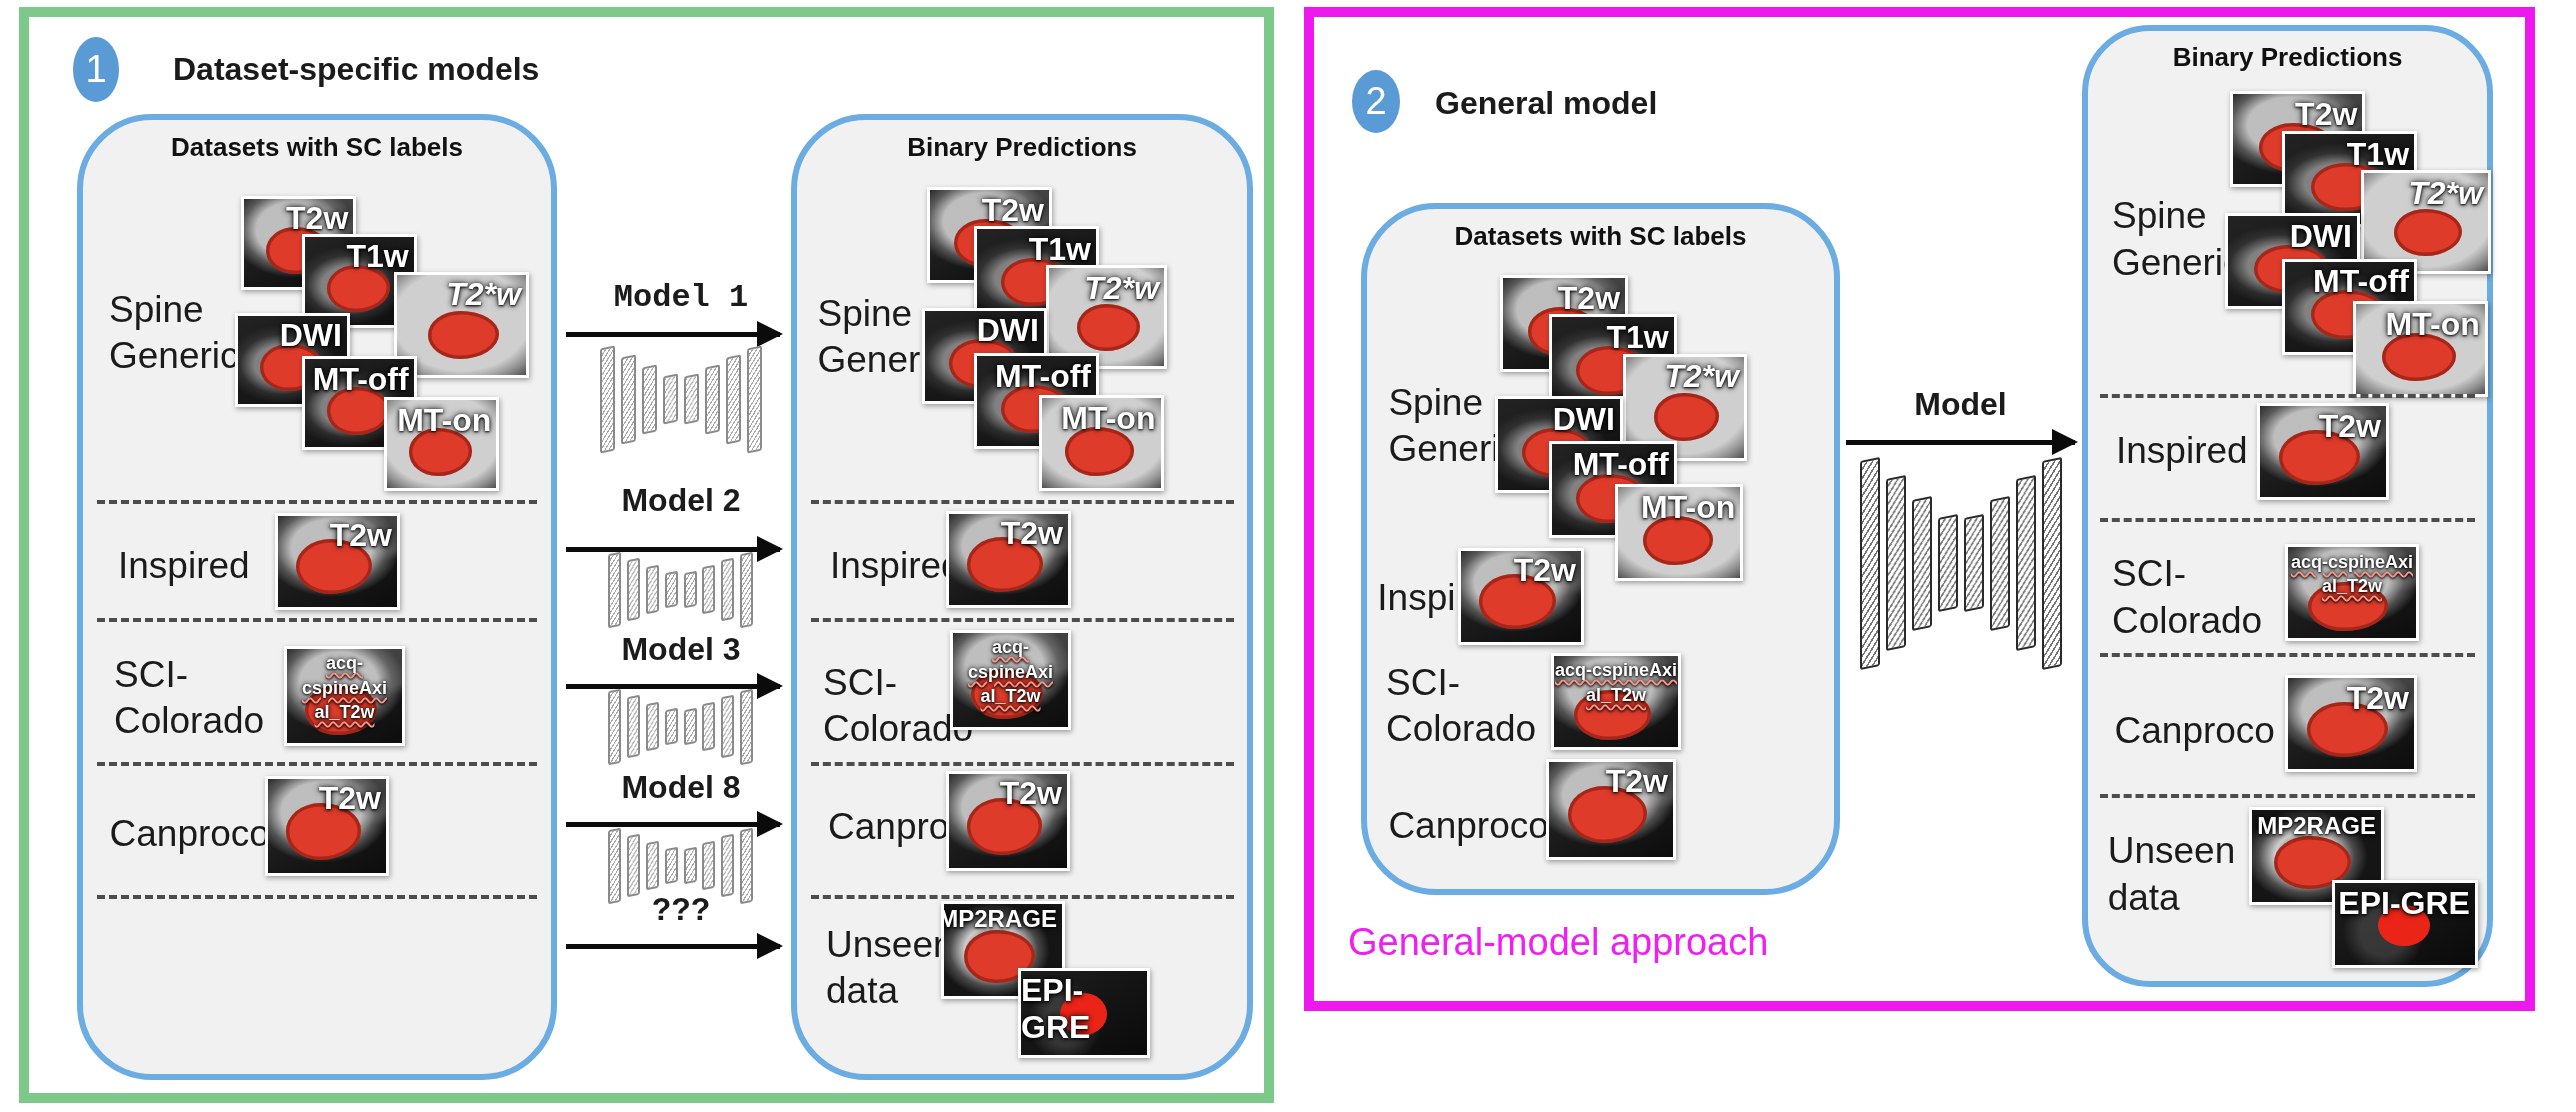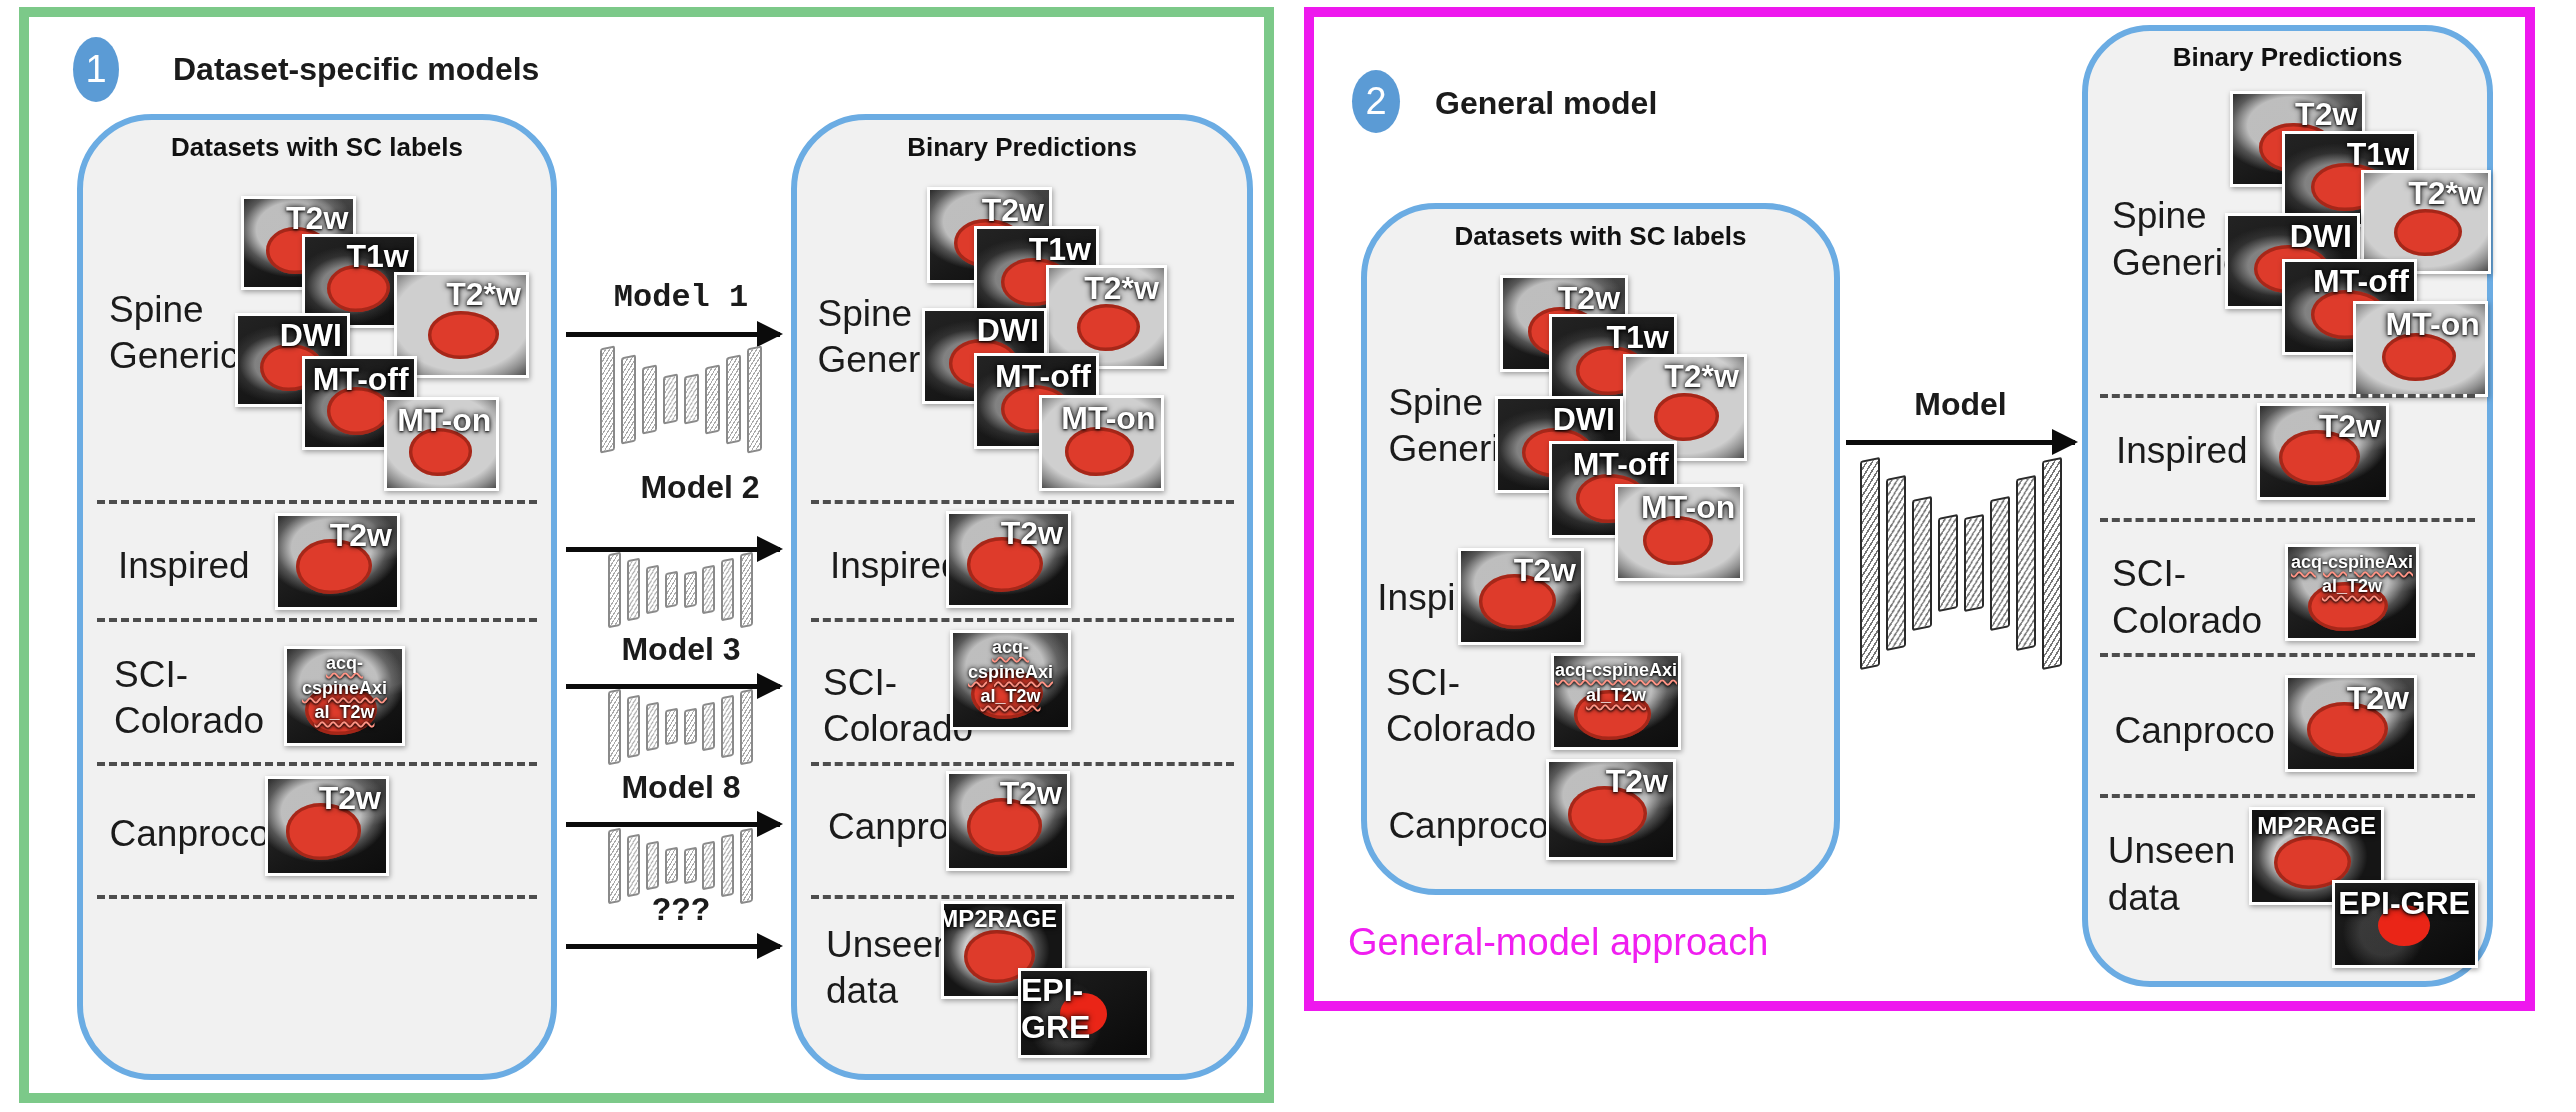--- a/index.html
+++ b/index.html
@@ -53,21 +53,21 @@
           text-shadow:0 0.9px 2.6px #000,0 0 6px #000;}
   .tlabel2{position:absolute;top:2.6px;left:0;right:0;text-align:center;color:#fff;font-weight:700;
            font-size:18px;line-height:1.35;text-shadow:0 0.9px 2.6px #000,0 0 5.1px #000;}
   .sq{text-decoration:underline;text-decoration-style:wavy;text-decoration-color:#ff9485;
       text-decoration-thickness:1.7px;text-underline-offset:3.4px;}
   .tlabel-mp2{font-size:24px;}
 
   
   .pos-t2w{left:2%;top:1%;}
   .pos-t1w{left:21%;top:14%;}
-  .pos-t2sw{left:50%;top:27%;width:var(--tsw,128px);height:var(--tsh,106px);}
+  .pos-t2sw{left:50%;top:27%;width:var(--tsw,128px);height:var(--tsh,106px);font-style:italic;}
   .pos-t2sw .blob{left:24%;top:36%;width:55%;height:48%;}
   .pos-dwi{left:0;top:41%;}
   .pos-mtoff{left:21%;top:56%;}
   .pos-mton{left:47%;top:70%;}
 
   
   .mcol{position:absolute;}
   .mlabel{position:absolute;left:0;width:100%;text-align:center;font-size:32px;font-weight:700;}
   .arr{position:absolute;height:5.1px;background:#0b0b0b;}
   .arr::after{content:"";position:absolute;right:-3.4px;top:-11px;width:0;height:0;
@@ -156,21 +156,21 @@
           <b></b>
           <b></b>
           <b></b>
           <b></b>
           <b></b>
           <b></b>
           <b></b>
           <b></b>
         </div>
 
-      <div class="mlabel" style="top:452px;margin-left:19px;">Model 2</div>
+      <div class="mlabel" style="top:465px;">Model 2</div>
       <div class="arr" style="left:8.5px;top:530px;width:214px;"></div>
       <div class="nn" style="left:51px;top:538px;width:145px;height:70px;">
           <b></b>
           <b></b>
           <b></b>
           <b></b>
           <b></b>
           <b></b>
           <b></b>
           <b></b>

